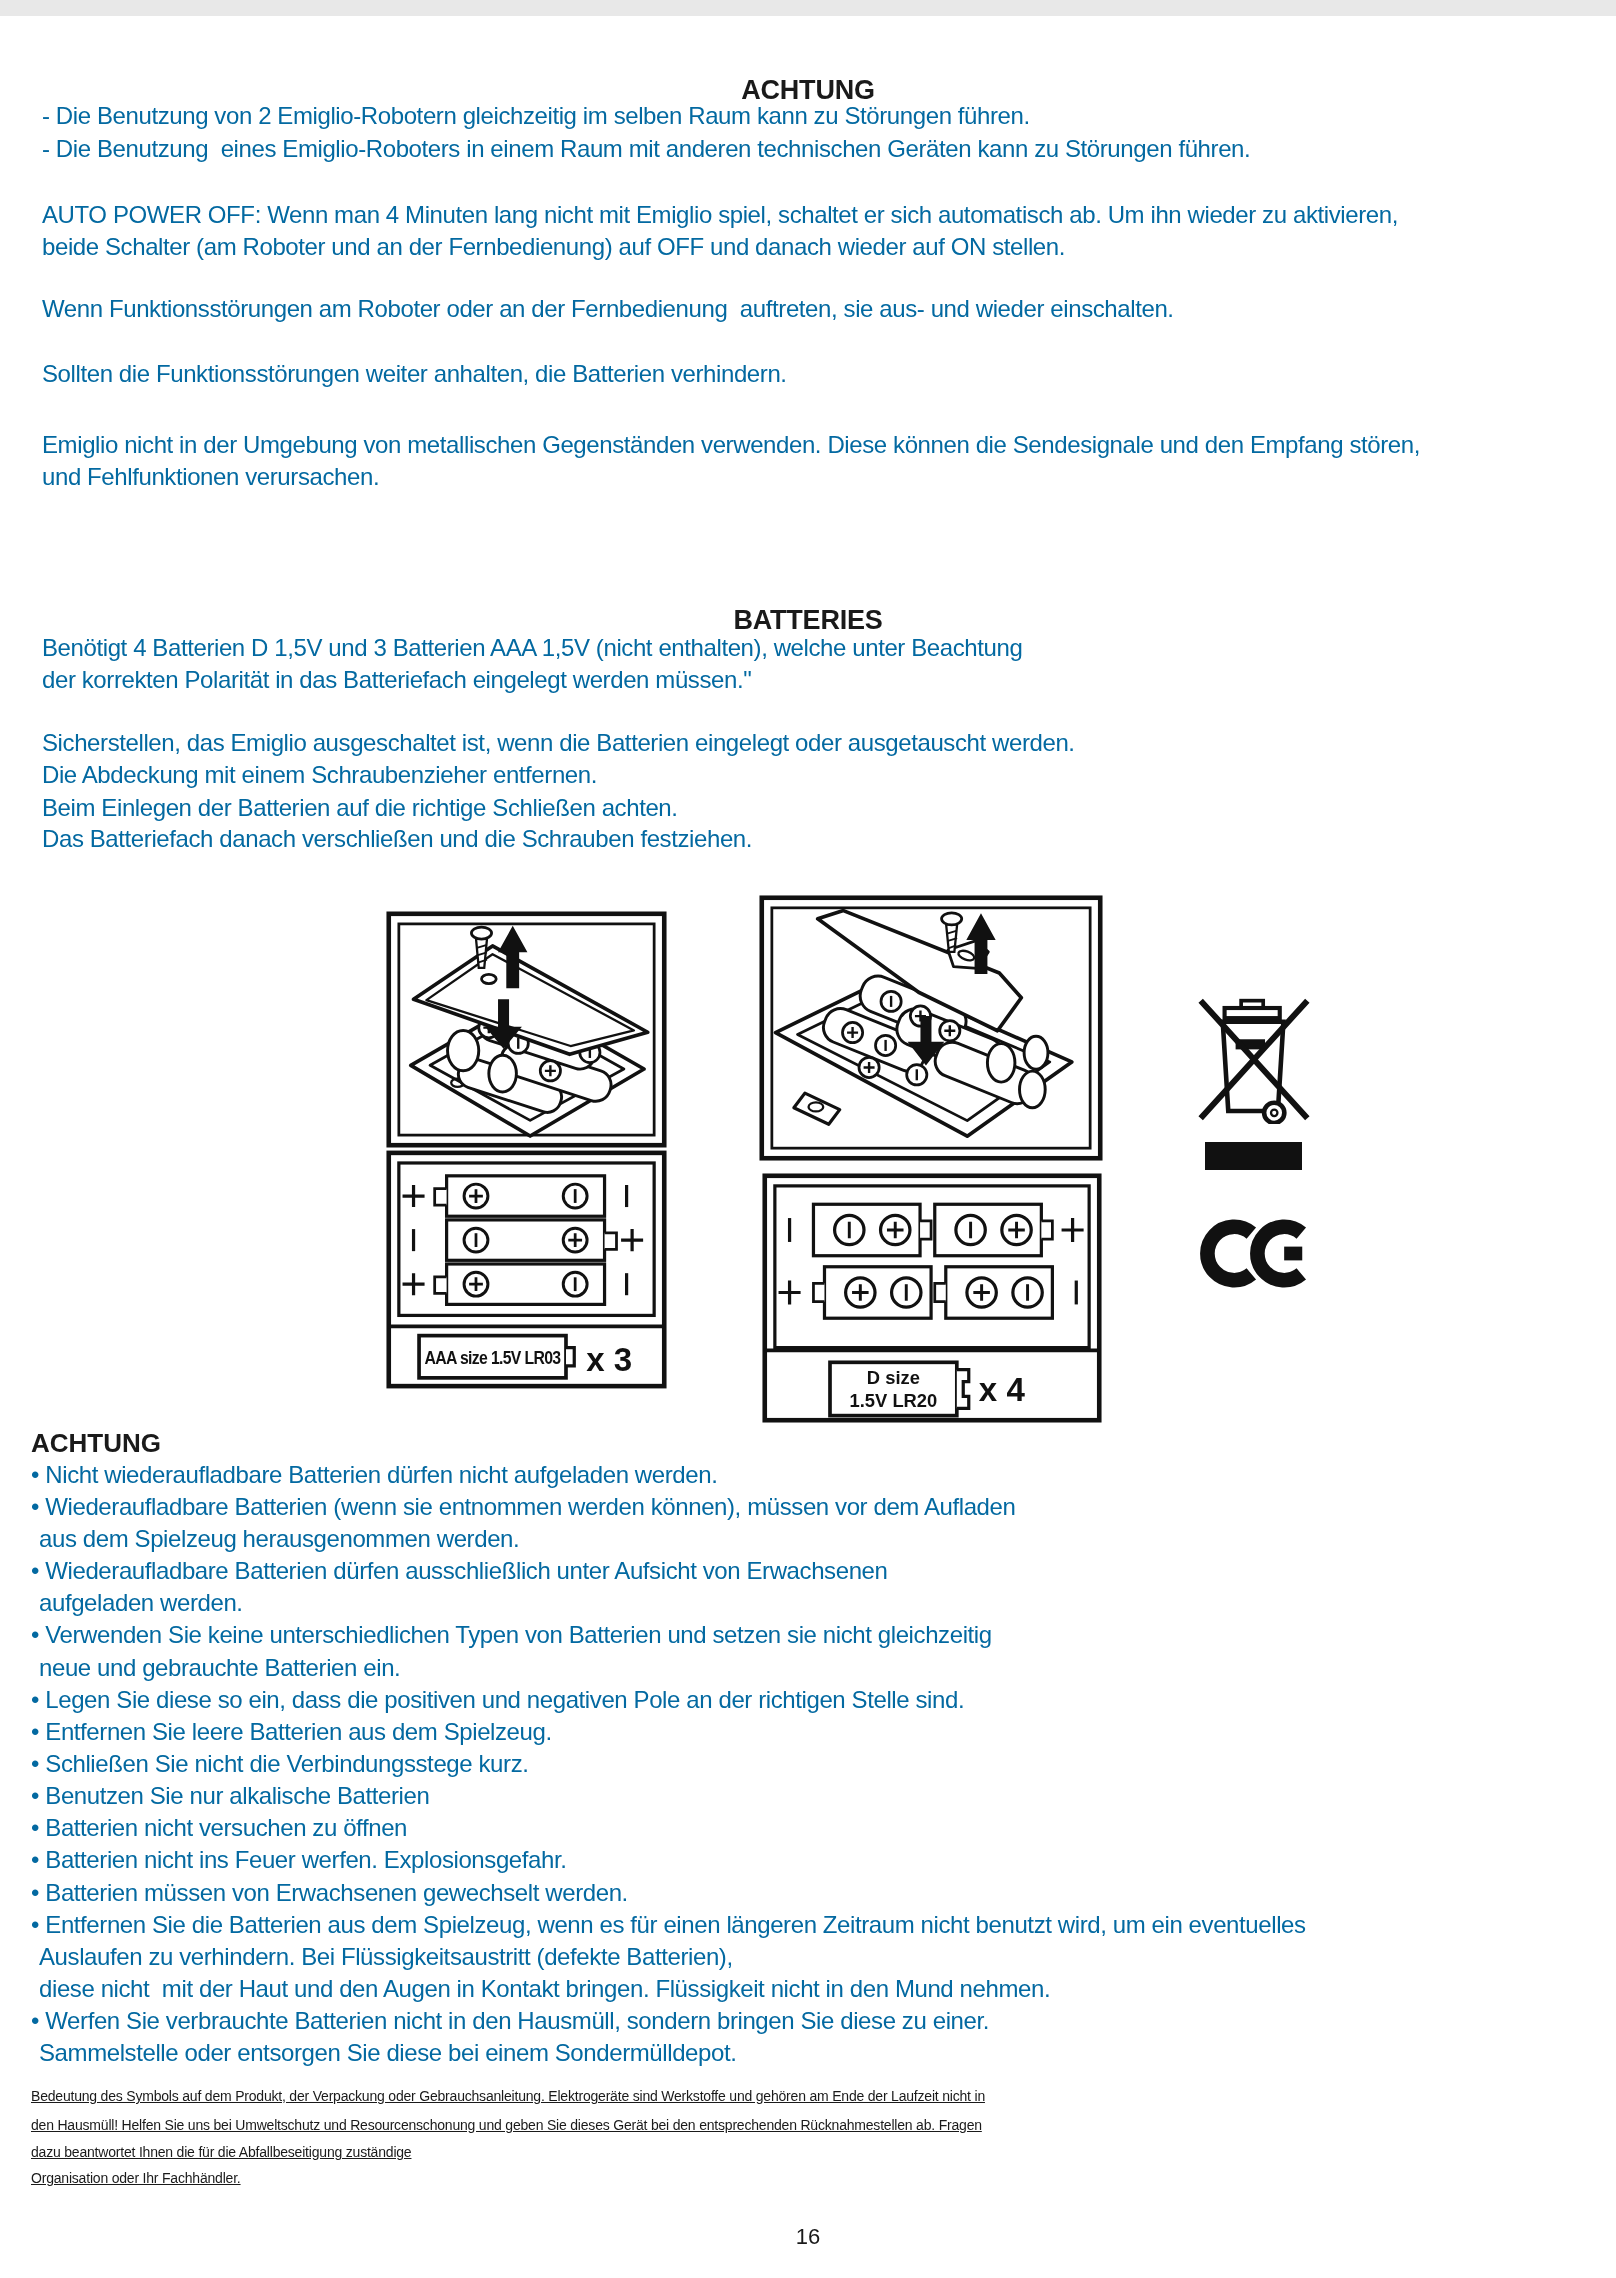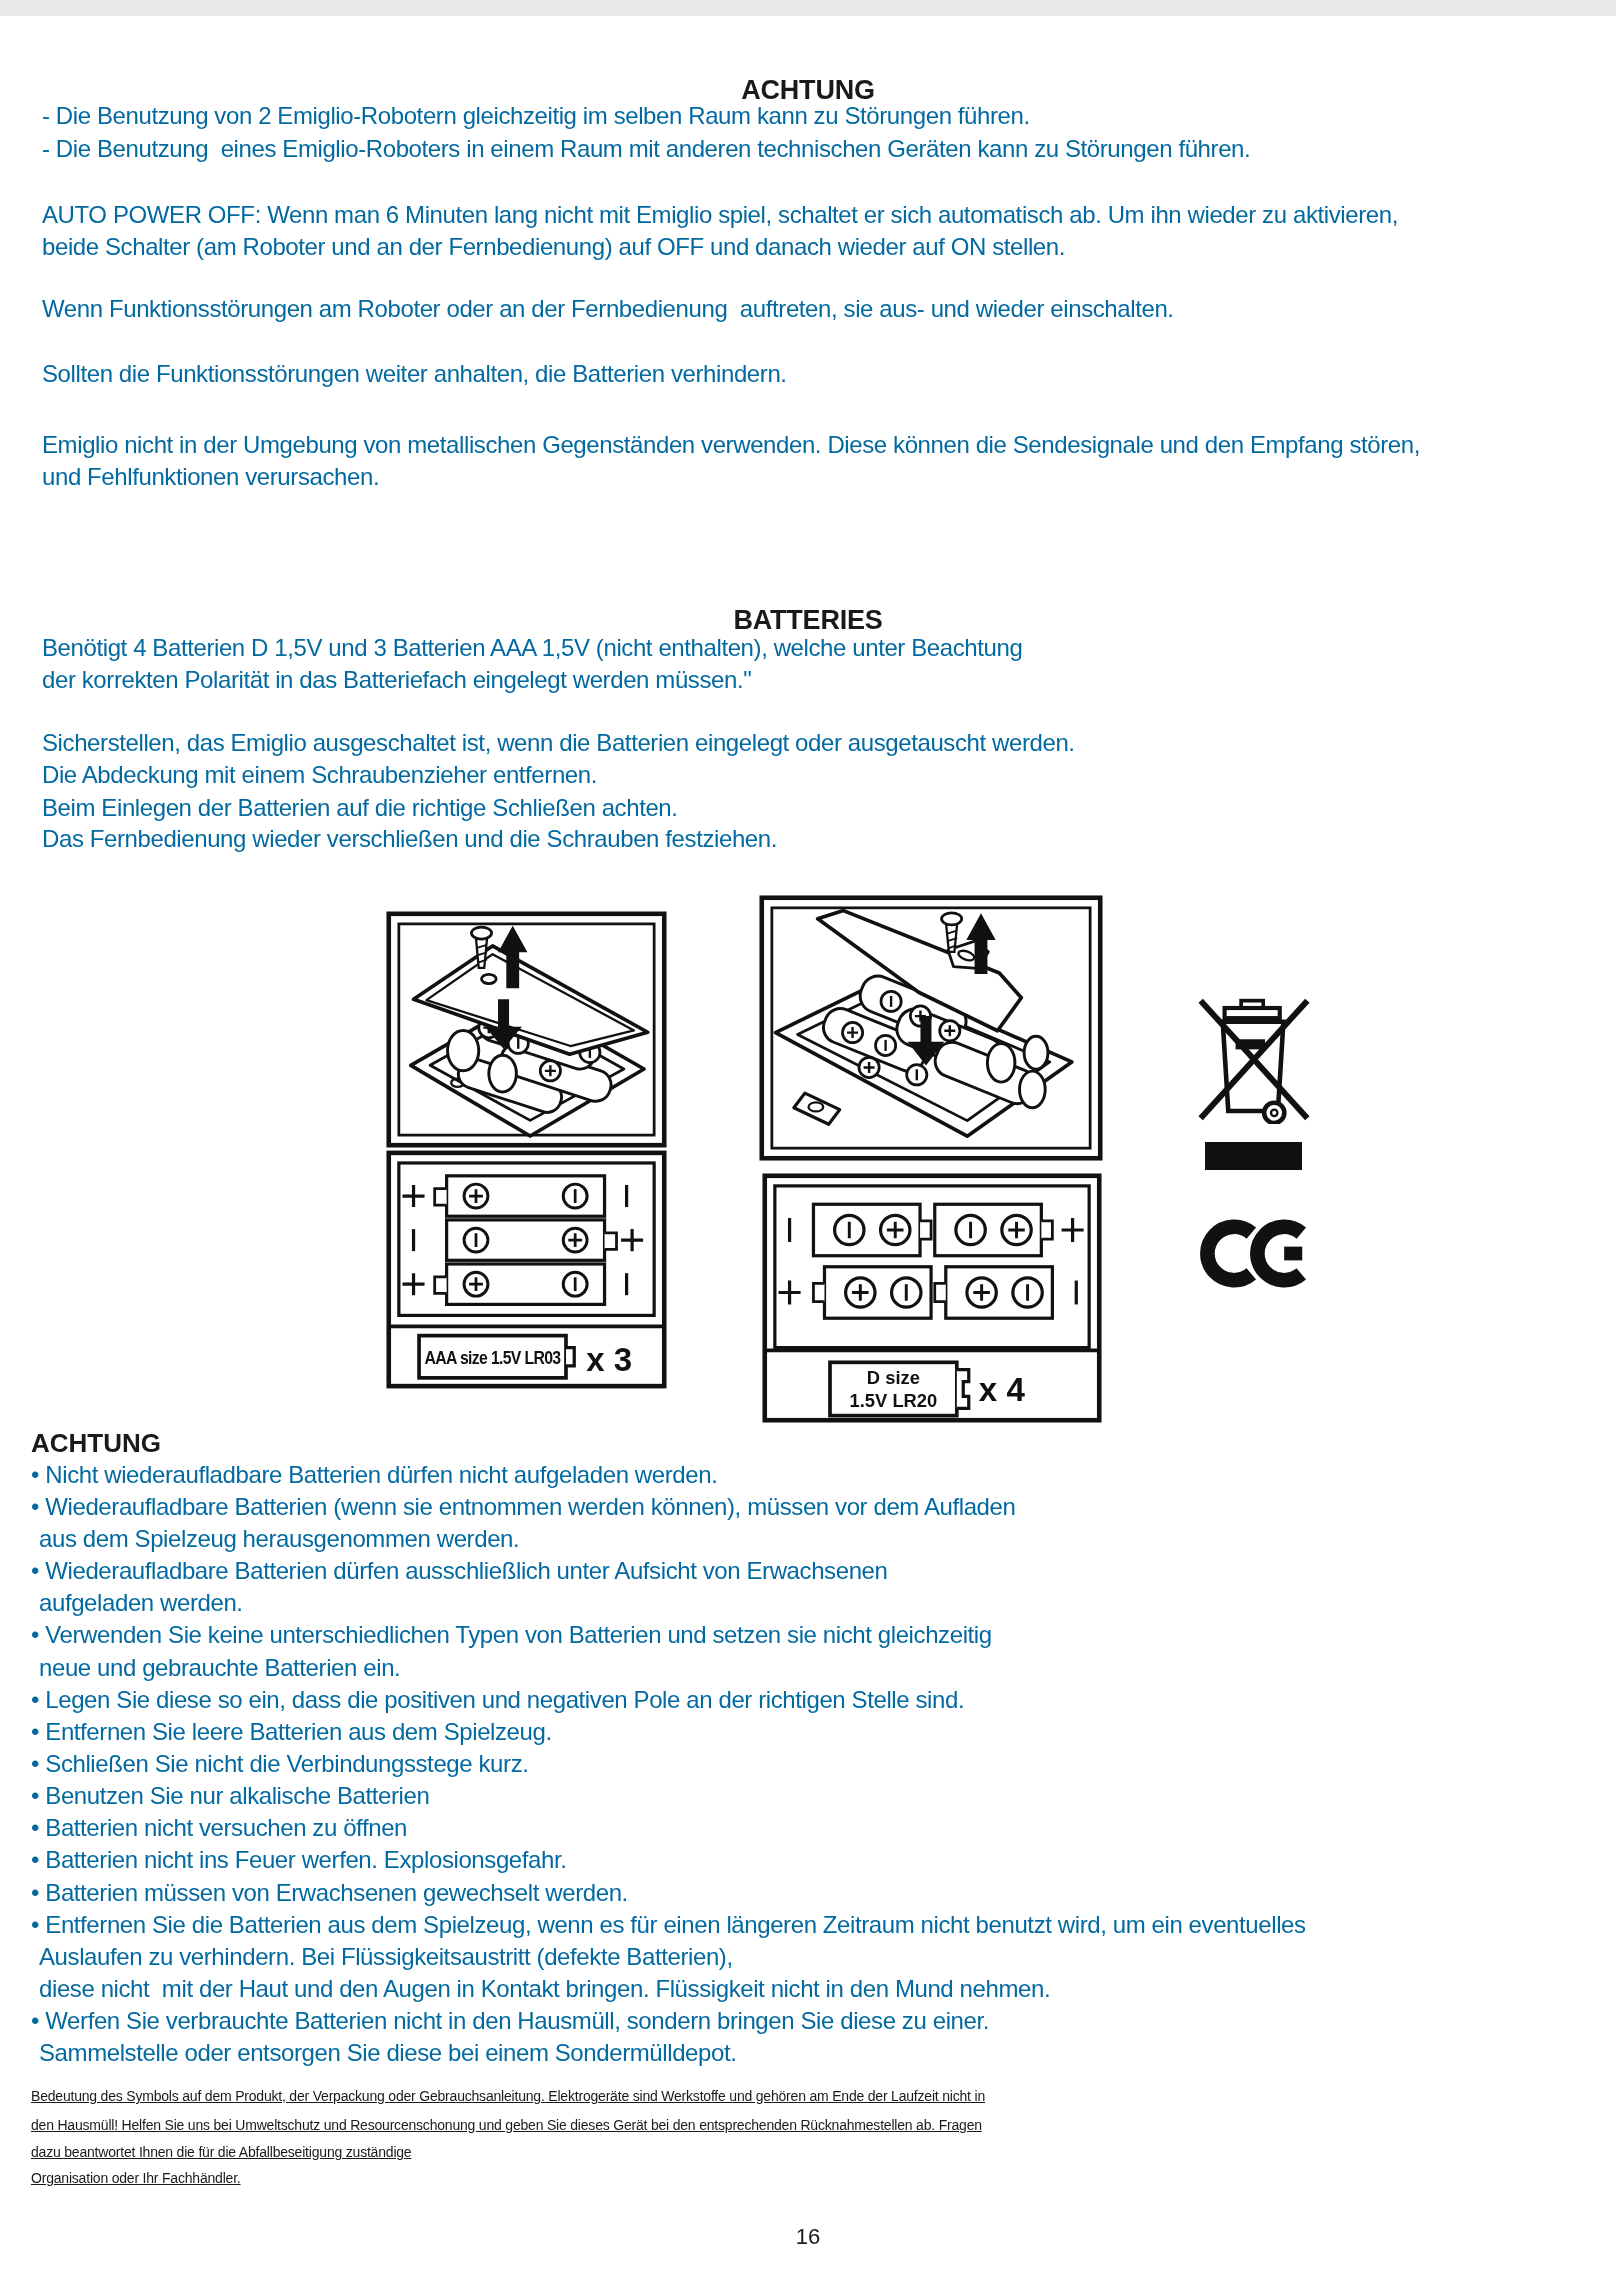--- a/index.html
+++ b/index.html
@@ -88,34 +88,34 @@
         <path d="M0 -9V9" stroke="#111" stroke-width="3.2" fill="none"></path>
       </g>
   </defs>
 </svg>
 
 <div class="page">
 
   <div class="hd" style="top:59px">ACHTUNG</div>
   <div class="ln" style="top:84px">- Die Benutzung von 2 Emiglio-Robotern gleichzeitig im selben Raum kann zu Störungen führen.</div>
   <div class="ln" style="top:117px">- Die Benutzung  eines Emiglio-Roboters in einem Raum mit anderen technischen Geräten kann zu Störungen führen.</div>
-  <div class="ln" style="top:183px">AUTO POWER OFF: Wenn man 6 Minuten lang nicht mit Emiglio spiel, schaltet er sich automatisch ab. Um ihn wieder zu aktivieren,</div>
+  <div class="ln" style="top:183px">AUTO POWER OFF: Wenn man 4 Minuten lang nicht mit Emiglio spiel, schaltet er sich automatisch ab. Um ihn wieder zu aktivieren,</div>
   <div class="ln" style="top:215px">beide Schalter (am Roboter und an der Fernbedienung) auf OFF und danach wieder auf ON stellen.</div>
   <div class="ln" style="top:277px">Wenn Funktionsstörungen am Roboter oder an der Fernbedienung  auftreten, sie aus- und wieder einschalten.</div>
   <div class="ln" style="top:342px">Sollten die Funktionsstörungen weiter anhalten, die Batterien verhindern.</div>
   <div class="ln" style="top:413px">Emiglio nicht in der Umgebung von metallischen Gegenständen verwenden. Diese können die Sendesignale und den Empfang stören,</div>
   <div class="ln" style="top:445px">und Fehlfunktionen verursachen.</div>
 
   <div class="hd" style="top:589px">BATTERIES</div>
   <div class="ln" style="top:616px">Benötigt 4 Batterien D 1,5V und 3 Batterien AAA 1,5V (nicht enthalten), welche unter Beachtung</div>
   <div class="ln" style="top:648px">der korrekten Polarität in das Batteriefach eingelegt werden müssen."</div>
   <div class="ln" style="top:711px">Sicherstellen, das Emiglio ausgeschaltet ist, wenn die Batterien eingelegt oder ausgetauscht werden.</div>
   <div class="ln" style="top:743px">Die Abdeckung mit einem Schraubenzieher entfernen.</div>
   <div class="ln" style="top:776px">Beim Einlegen der Batterien auf die richtige Schließen achten.</div>
-  <div class="ln" style="top:807px">Das Fernbedienung wieder verschließen und die Schrauben festziehen.</div>
+  <div class="ln" style="top:807px">Das Batteriefach danach verschließen und die Schrauben festziehen.</div>
 
   <svg class="figbox" style="left:386px;top:895px" width="281" height="237" viewBox="0 0 306 258">
     <rect x="3" y="3" width="300" height="252" fill="#fff" stroke="#111" stroke-width="5"></rect>
     <rect x="14" y="14" width="278" height="230" fill="none" stroke="#111" stroke-width="3"></rect>
     <g>
       <polygon points="27,168 150,97 281,172 157,245" fill="#fff" stroke="#111" stroke-width="4" stroke-linejoin="round"></polygon>
       <polygon points="48,168 150,111 259,172 157,228" fill="none" stroke="#111" stroke-width="3" stroke-linejoin="round"></polygon>
       <ellipse cx="78" cy="187" rx="7" ry="4.5" fill="none" stroke="#111" stroke-width="2.5"></ellipse>
     </g>
     <g>

